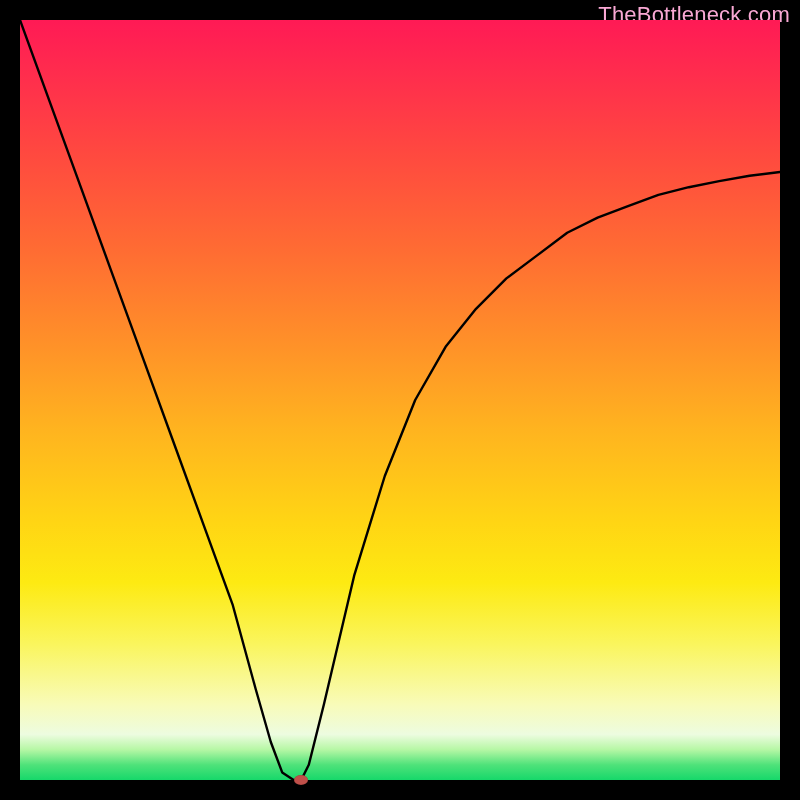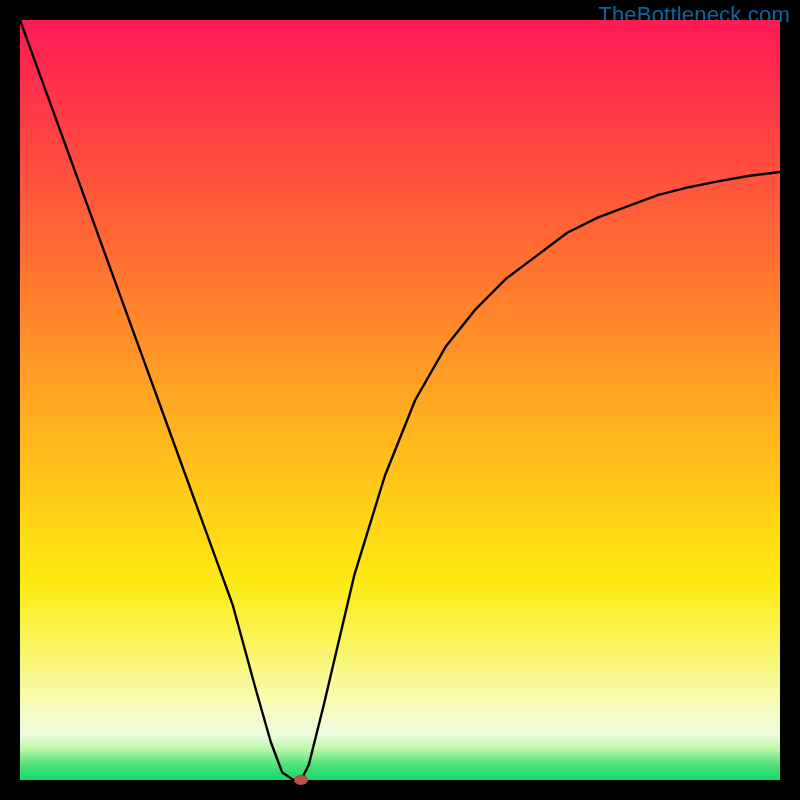--- a/index.html
+++ b/index.html
@@ -48,21 +48,21 @@
     position: absolute;
     left: 0;
     top: 0;
     width: 760px;
     height: 760px;
   }
   .watermark {
     position: absolute;
     top: 2px;
     right: 10px;
-    color: #0369a1;
+    color: #f9a8d4;
     font-size: 22px;
     letter-spacing: 0.2px;
     user-select: none;
     text-align: right;
   }
   .marker {
     position: absolute;
     width: 14px;
     height: 10px;
     border-radius: 50% / 50%;

